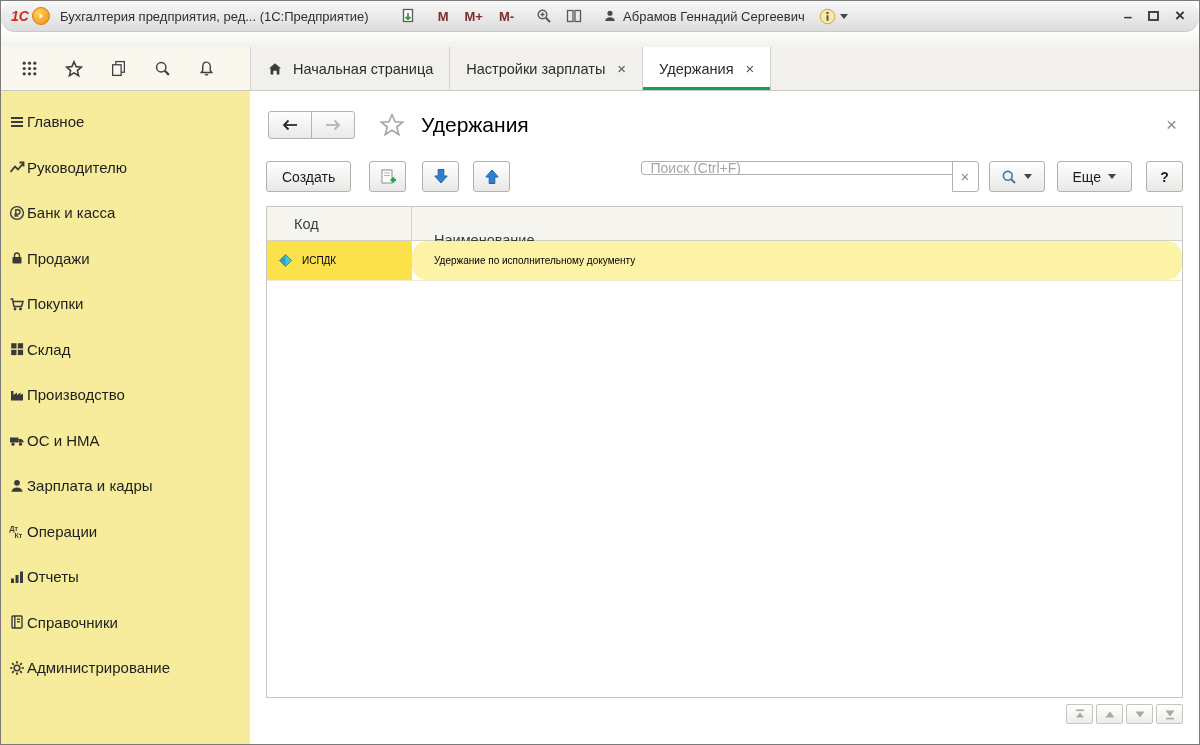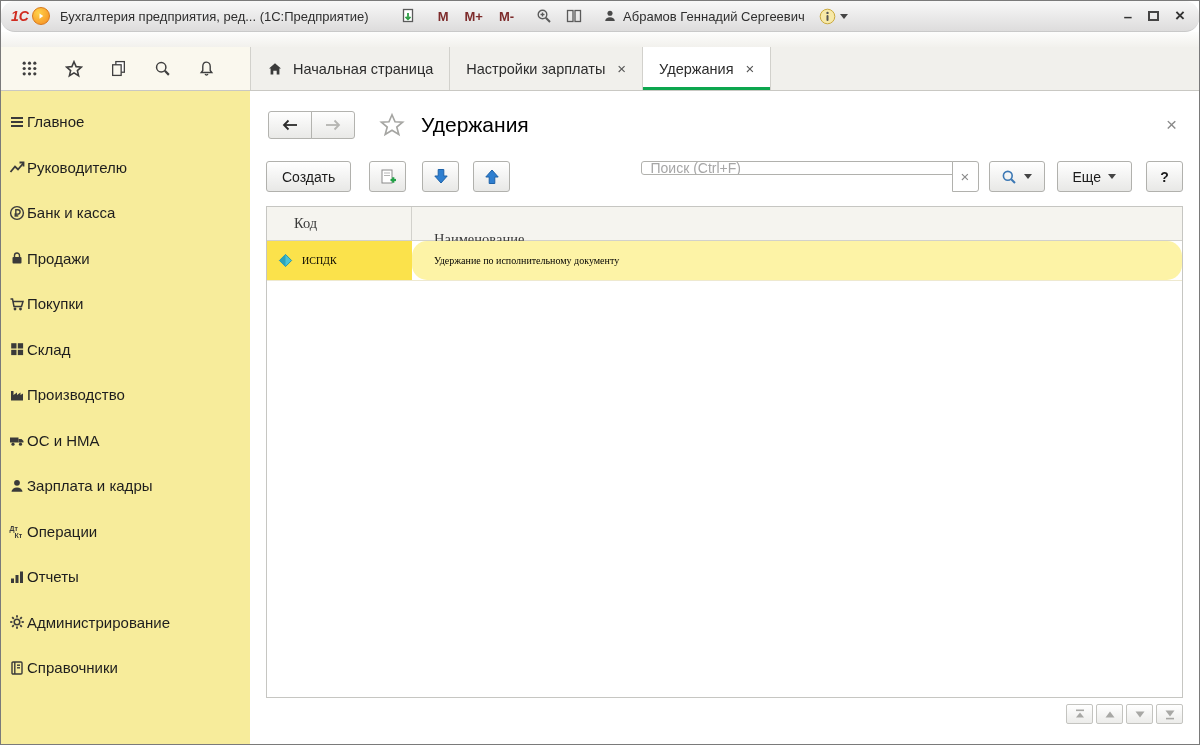--- a/index.html
+++ b/index.html
@@ -66,21 +66,21 @@
   .up-btn{margin-left:14px;}
   .search-wrap{display:flex;margin-left:auto;height:31px;}
   .search-input{width:312px;height:14px;border:1px solid #b1b1ad;border-radius:3px 0 0 3px;padding:0 9px;font-size:14px;color:#333;font-family:inherit;background:#fff;outline:none;}
   .search-input::placeholder{color:#a6a6a6;}
   .search-clear{width:27px;border:1px solid #b1b1ad;margin-left:-1px;border-radius:0 3px 3px 0;background:#fff;display:flex;align-items:center;justify-content:center;color:#8a8a8a;font-size:15px;}
   .mag-btn{margin-left:10px;width:56px;gap:7px;}
   .more-btn{margin-left:12px;gap:7px;}
   .help-btn{margin-left:14px;width:37px;font-weight:bold;}
 
   
-  .table-wrap{flex:1;margin:14px 16px 0 16px;border:1px solid #c6c6c2;display:flex;flex-direction:column;background:#fff;min-height:0;font-family:Liberation Serif, serif;}
+  .table-wrap{flex:1;margin:14px 16px 0 16px;border:1px solid #c6c6c2;display:flex;flex-direction:column;background:#fff;min-height:0;}
   .thead{height:34px;flex:0 0 34px;background:#f5f4ef;border-bottom:1px solid #d2d1cc;display:flex;font-size:14.5px;color:#3a3a3a;}
   .th-code{width:145px;flex:0 0 145px;padding-left:27px;border-right:1px solid #d2d1cc;display:flex;align-items:center;}
   .th-name{flex:1;padding-left:22px;display:flex;align-items:center;margin-top:32px;}
   .trow{height:40px;flex:0 0 40px;display:flex;font-size:10px;color:#000;border-bottom:1px solid #eee9d0;}
   .td-code{width:145px;flex:0 0 145px;display:flex;align-items:center;gap:9px;padding-left:11px;background:#fbe24b;}
   .td-name{flex:1;display:flex;align-items:center;padding-left:22px;background:#fdf3a6;border-radius:15px;}
   .tbody-empty{flex:1;background:#fff;}
 
   .below-table{flex:0 0 46px;display:flex;align-items:flex-start;justify-content:flex-end;gap:3px;padding:6px 16px 0 0;}
   .minibtn{width:27px;height:20px;display:flex;align-items:center;justify-content:center;background:linear-gradient(#fff,#ececea);border:1px solid #c4c4c0;border-radius:2px;}
@@ -358,46 +358,46 @@
             <svg width="16" height="16" viewBox="0 0 16 16" fill="#3a3a3a">
               <rect x="2" y="9.5" width="3" height="4.5"></rect>
               <rect x="6.5" y="6" width="3" height="8"></rect>
               <rect x="11" y="2.5" width="3" height="11.5"></rect>
             </svg>
           </span>
         <span>Отчеты</span>
       </div>
       <div class="side-item">
         <span class="ic">
+            <svg width="16" height="16" viewBox="0 0 16 16" fill="none" stroke="#3a3a3a" stroke-width="1.4">
+              <rect x="3" y="2" width="10" height="12" rx="1"></rect>
+              <line x1="5.8" y1="2" x2="5.8" y2="14"></line>
+              <line x1="8" y1="5.2" x2="11" y2="5.2"></line>
+              <line x1="8" y1="7.8" x2="11" y2="7.8"></line>
+            </svg>
+          </span>
+        <span>Справочники</span>
+      </div>
+      <div class="side-item">
+        <span class="ic">
             <svg width="16" height="16" viewBox="0 0 16 16" fill="none" stroke="#3a3a3a">
               <circle cx="8" cy="8" r="2.8" stroke-width="1.5"></circle>
               <g stroke-width="1.8">
                 <line x1="8" y1="1.2" x2="8" y2="3.4"></line>
                 <line x1="8" y1="12.6" x2="8" y2="14.8"></line>
                 <line x1="1.2" y1="8" x2="3.4" y2="8"></line>
                 <line x1="12.6" y1="8" x2="14.8" y2="8"></line>
                 <line x1="3.2" y1="3.2" x2="4.8" y2="4.8"></line>
                 <line x1="11.2" y1="11.2" x2="12.8" y2="12.8"></line>
                 <line x1="3.2" y1="12.8" x2="4.8" y2="11.2"></line>
                 <line x1="11.2" y1="4.8" x2="12.8" y2="3.2"></line>
               </g>
             </svg>
           </span>
         <span>Администрирование</span>
-      </div>
-      <div class="side-item">
-        <span class="ic">
-            <svg width="16" height="16" viewBox="0 0 16 16" fill="none" stroke="#3a3a3a" stroke-width="1.4">
-              <rect x="3" y="2" width="10" height="12" rx="1"></rect>
-              <line x1="5.8" y1="2" x2="5.8" y2="14"></line>
-              <line x1="8" y1="5.2" x2="11" y2="5.2"></line>
-              <line x1="8" y1="7.8" x2="11" y2="7.8"></line>
-            </svg>
-          </span>
-        <span>Справочники</span>
       </div>
     </div>
 
     <div class="main">
 
       <div class="main-header">
         <span class="navbtns">
           <span class="navbtn back">
             <svg width="18" height="14" viewBox="0 0 18 14" fill="none" stroke="#2b2b2b" stroke-width="1.8">
                 <path d="M16,7 H3"></path>

